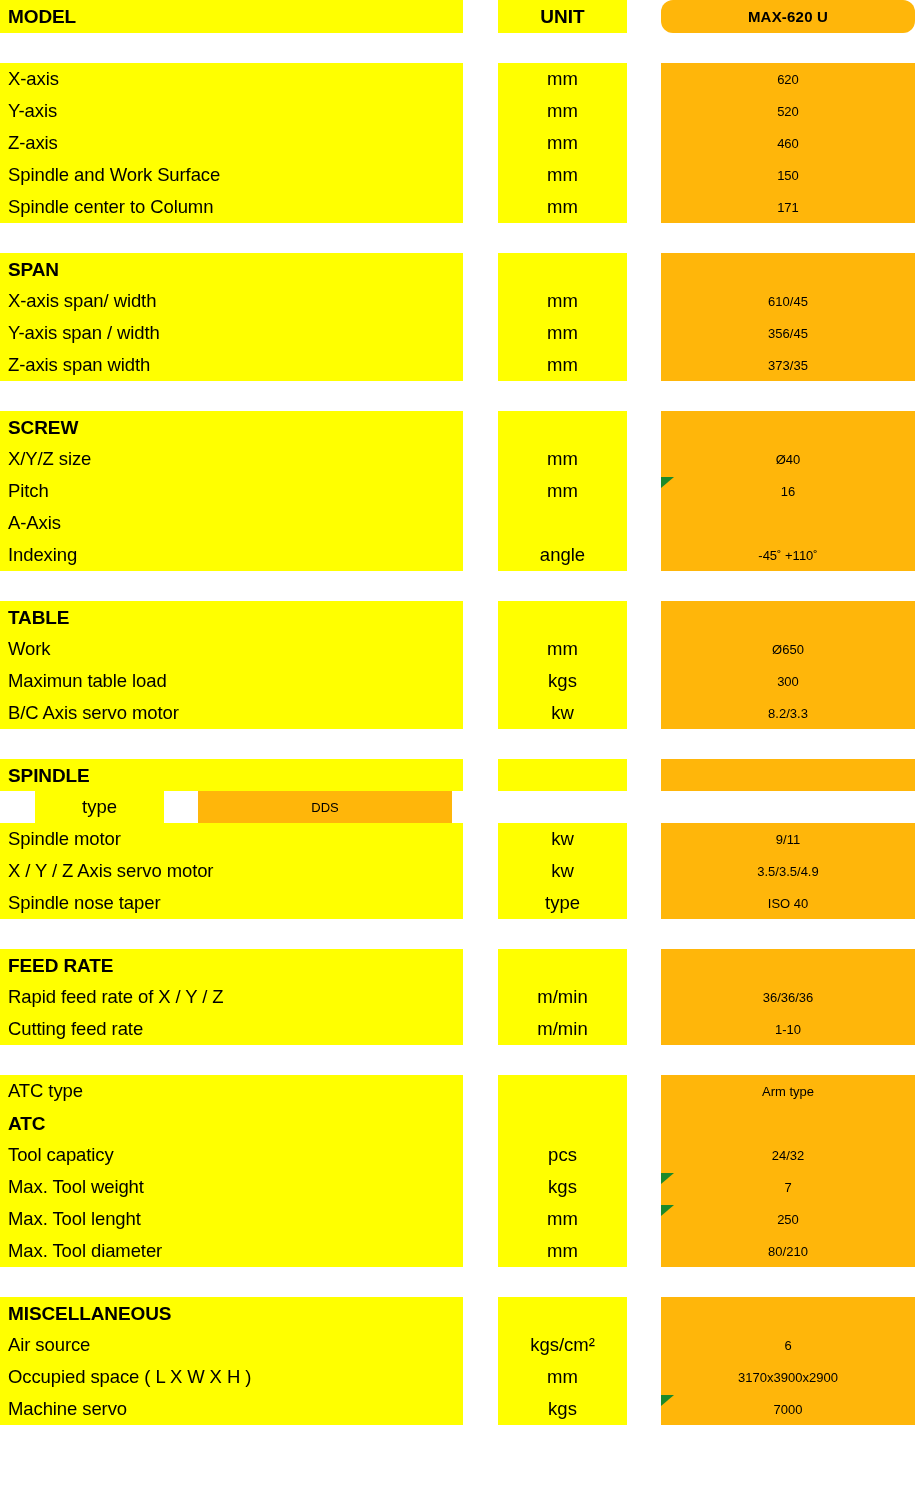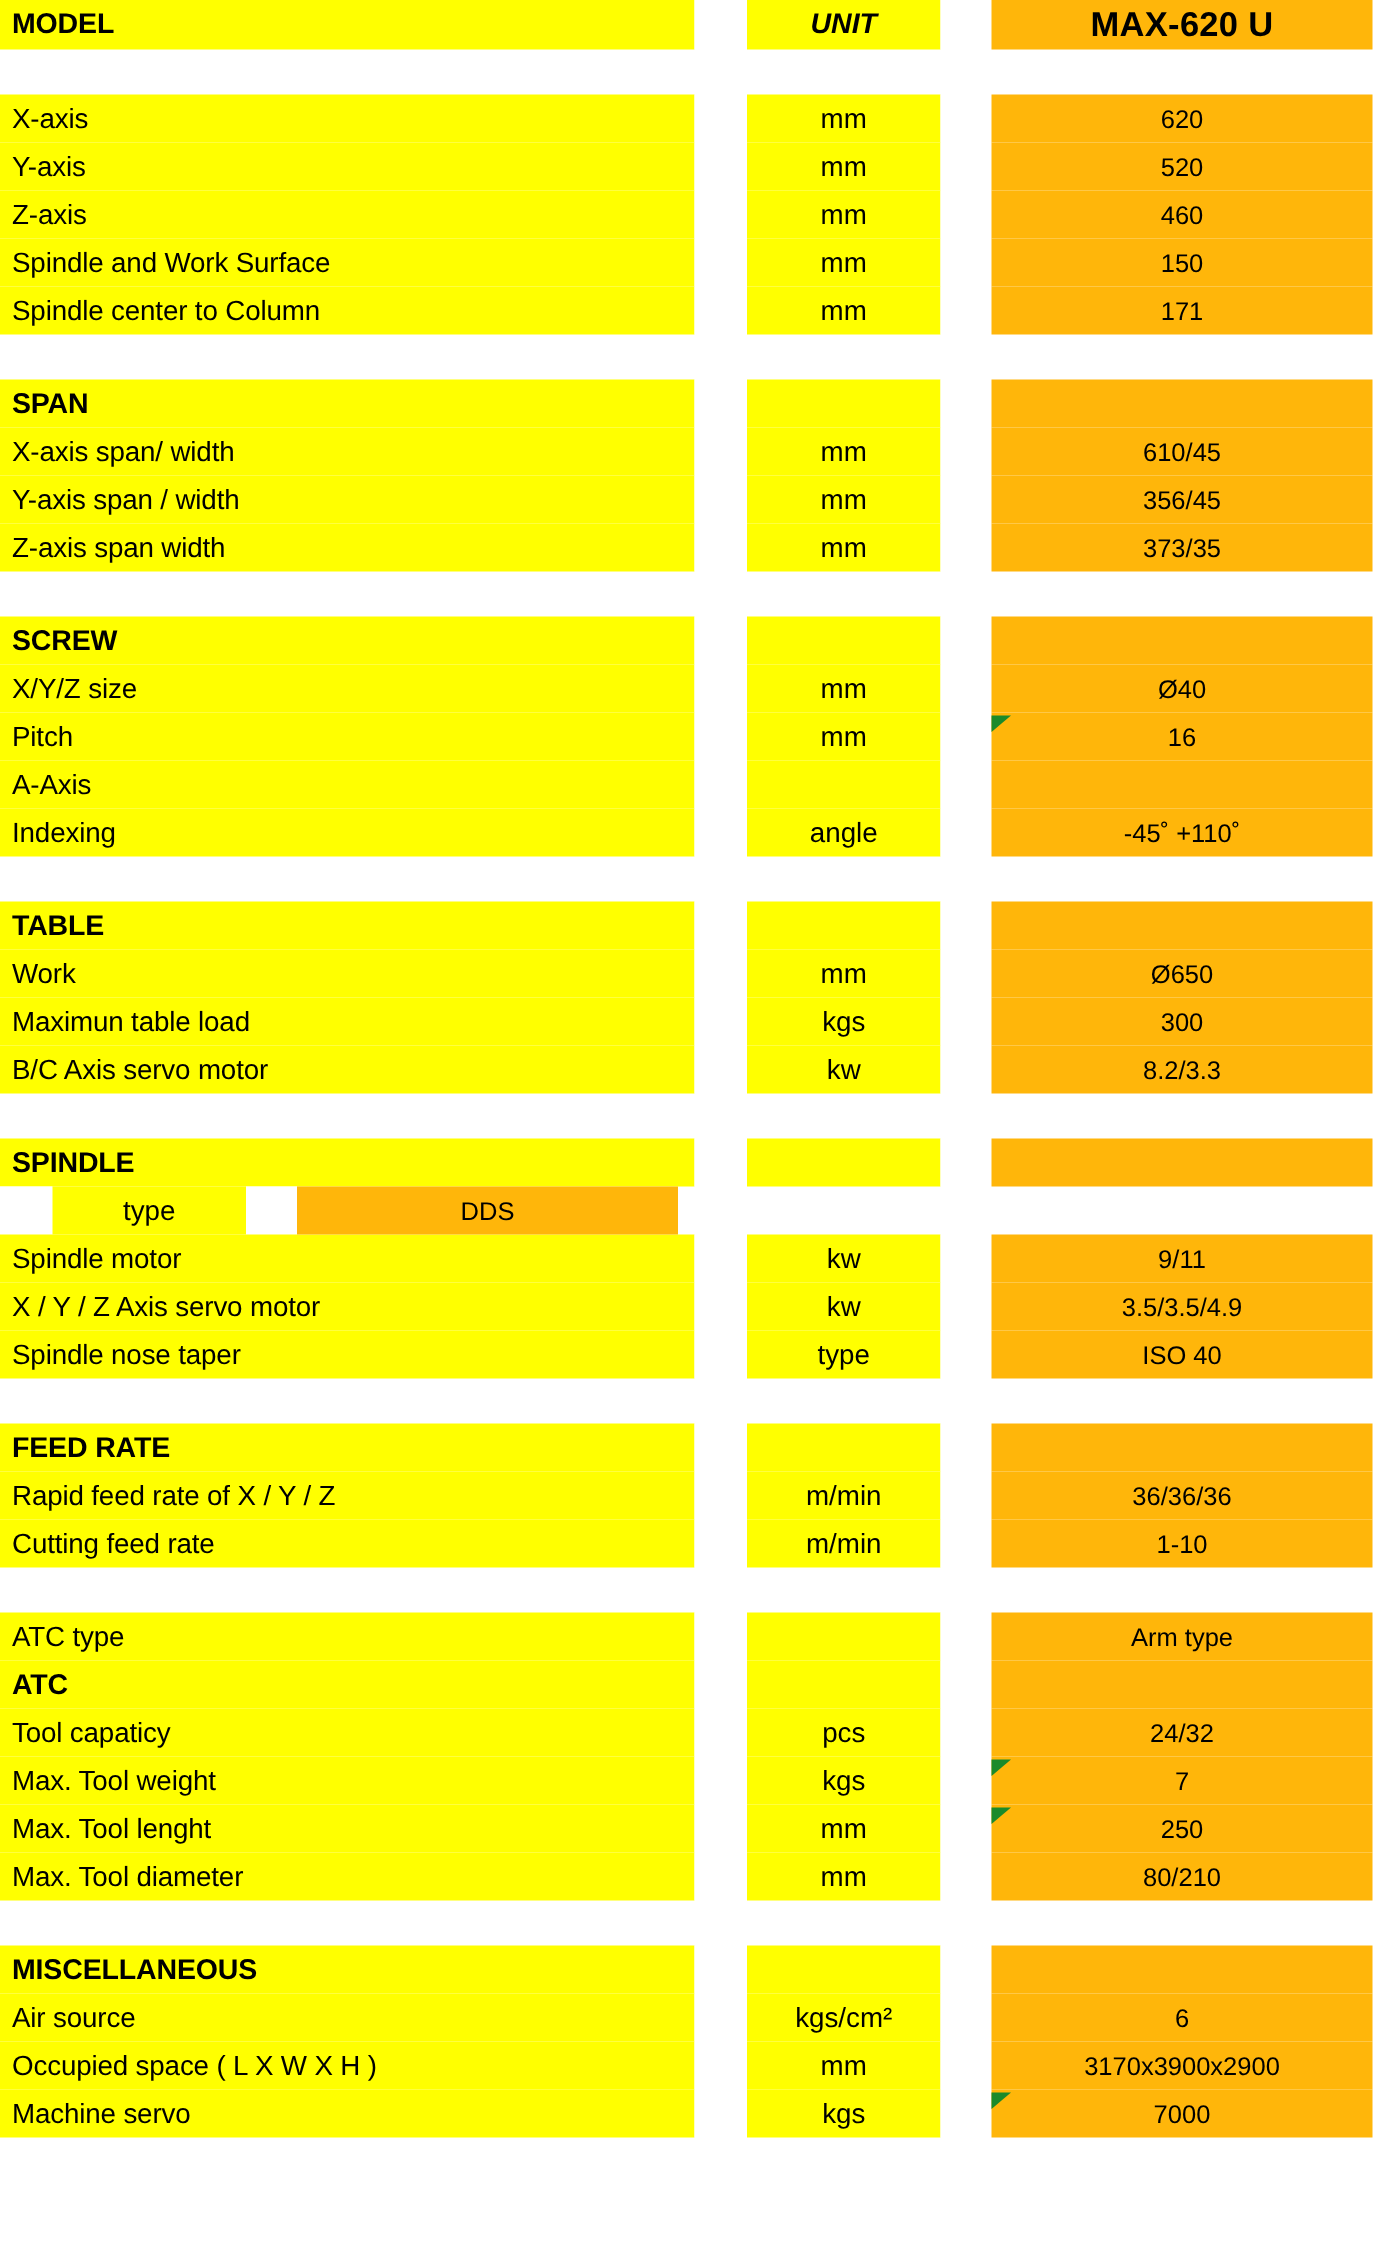--- a/index.html
+++ b/index.html
@@ -60,33 +60,33 @@
   }
   .c-gap2 { width: 34px; background: #ffffff; }
 
   .c-spec {
     width: 254px;
     background: #ffb60a;
     display: flex;
     align-items: center;
     justify-content: center;
     box-sizing: border-box;
-    font-size: 17px;
+    font-size: 13px;
     line-height: 1;
     position: relative;
   }
 
   
   .row.header { height: 33px; }
   .row.header .c-model,
   .row.header .c-unit,
   .row.header .c-spec { font-weight: bold; }
   .row.header .c-model { font-size: 19px; }
-  .row.header .c-unit { font-size: 19px; font-style: italic; }
-  .row.header .c-spec { font-size: 23px; letter-spacing: 0.2px; }
+  .row.header .c-unit { font-size: 19px; }
+  .row.header .c-spec { font-size: 15px; letter-spacing: 0.2px; border-radius: 12px; }
 
   
   .row.section .c-model { font-weight: bold; font-size: 19px; }
 
   
   .marker {
     position: absolute;
     left: 0;
     top: 2px;
     width: 0;

